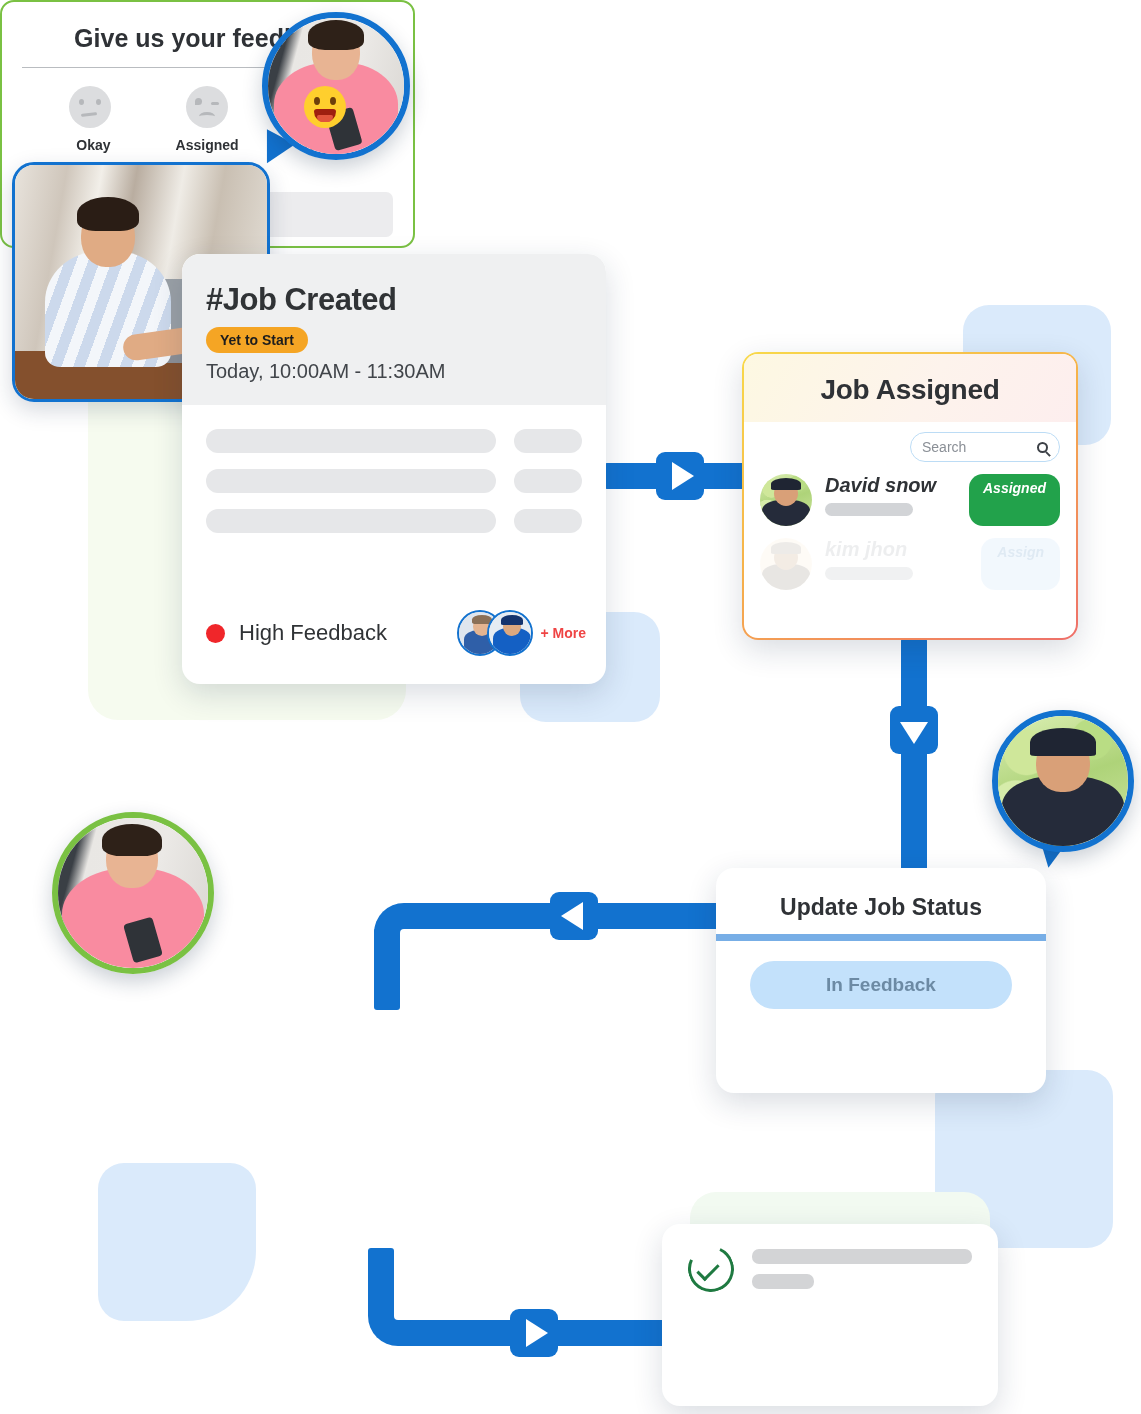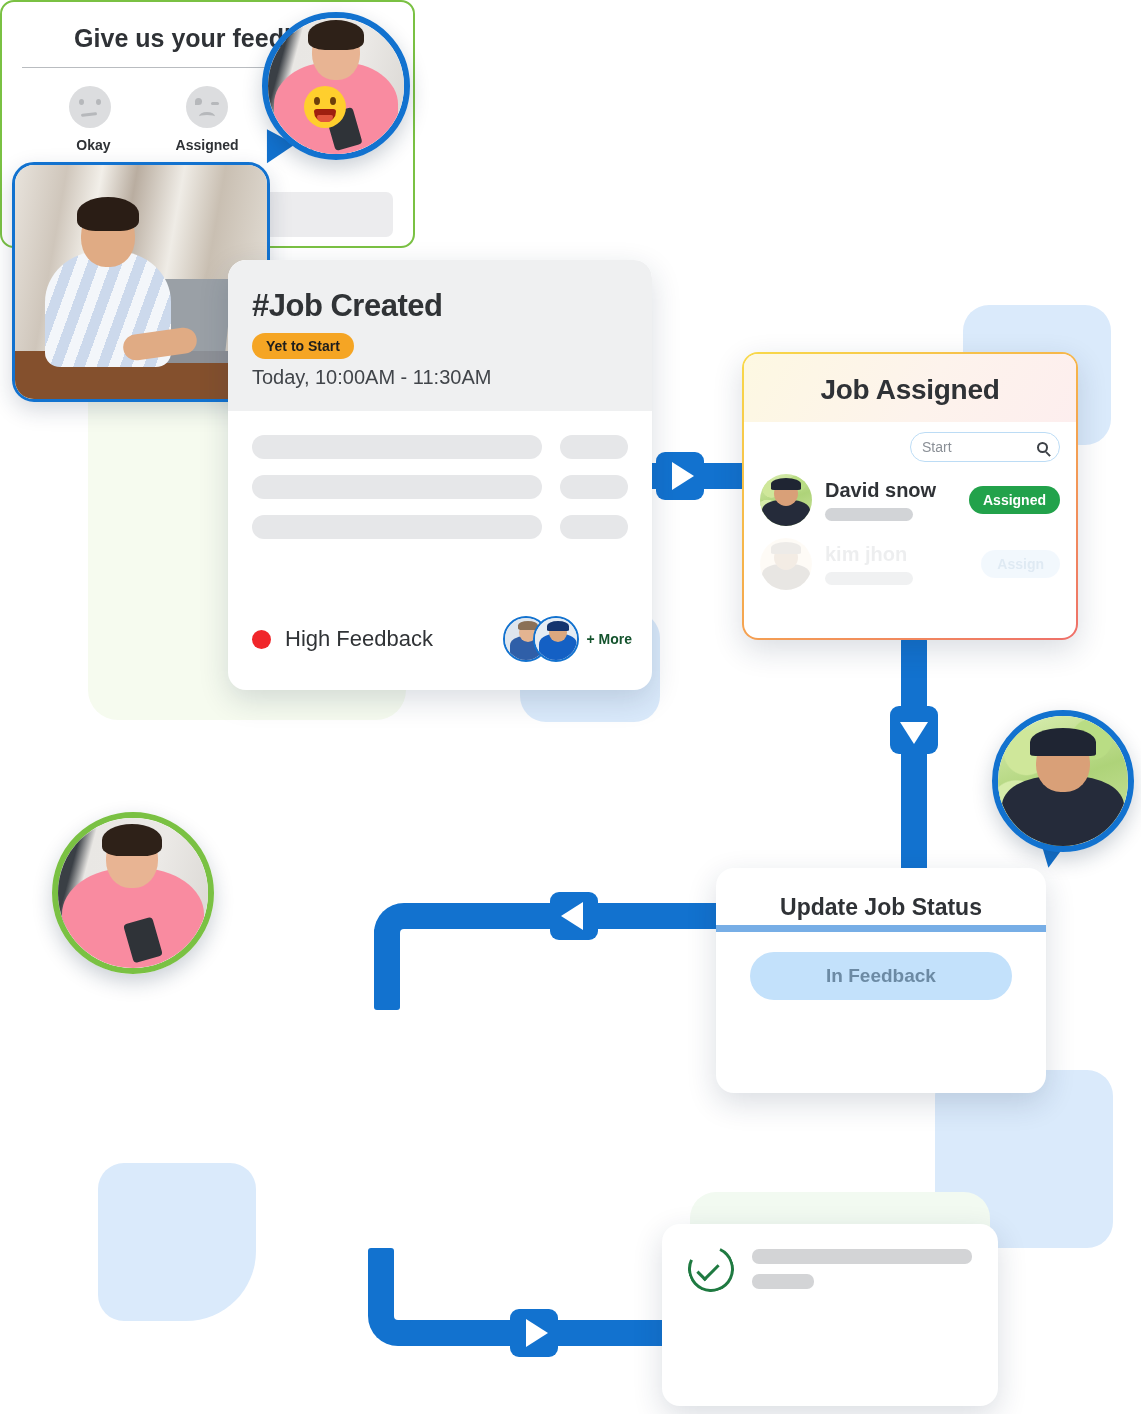--- a/index.html
+++ b/index.html
@@ -84,41 +84,41 @@
   .tri-l { border-top: 14px solid transparent; border-bottom: 14px solid transparent; border-right: 22px solid #ffffff; margin-right: 5px; }
   .tri-d { border-left: 14px solid transparent; border-right: 14px solid transparent; border-top: 22px solid #ffffff; margin-top: 5px; }
 
   
   .card {
     position: absolute; background: #fff; border-radius: 18px;
     box-shadow: 0 10px 30px rgba(25,45,75,.16);
   }
 
   
-  #card-job-created { left: 182px; top: 260px; width: 424px; height: 430px; overflow: hidden; margin-left: 46px; }
+  #card-job-created { left: 182px; top: 254px; width: 424px; height: 430px; overflow: hidden; }
   .jc-head { background: #eff0f1; border-radius: 18px 18px 0 0; padding: 28px 24px 22px; }
   .jc-title { font-size: 31px; font-weight: bold; color: #303336; letter-spacing: -.5px; }
   .badge-yts {
     display: inline-block; margin-top: 9px; background: #f5a524; color: #1d1d1d;
     font-size: 14px; font-weight: bold; padding: 5px 14px; border-radius: 13px;
   }
   .jc-sub { margin-top: 11px; font-size: 20px; font-weight: bold; color: #303336; }
   .jc-time { margin-top: 7px; font-size: 20px; color: #41454a; }
   .jc-body { padding: 24px 24px 0; }
   .skel-row { display: flex; gap: 18px; margin-bottom: 16px; }
   .skel { background: #e6e7e9; border-radius: 12px; height: 24px; }
   .skel-long { flex: 1; }
   .skel-short { width: 68px; }
   .jc-foot { position: absolute; left: 24px; right: 20px; bottom: 28px; display: flex; align-items: center; }
   .dot-red { width: 19px; height: 19px; border-radius: 50%; background: #f0262a; }
   .prio-text { margin-left: 14px; font-size: 22px; color: #303336; }
   .worker-stack { margin-left: auto; display: flex; align-items: center; }
   .worker { width: 46px; height: 46px; border-radius: 50%; border: 2px solid #1272cf; overflow: hidden; position: relative; background:#e9eef3; }
   .worker + .worker { margin-left: -16px; }
-  .more-link { margin-left: 7px; font-size: 14px; font-weight: bold; color: #14532d; white-space: nowrap; }
+  .more-link { margin-left: 7px; font-size: 14px; font-weight: bold; color: #ef4444; white-space: nowrap; }
 
   
   #card-job-assigned {
     left: 742px; top: 352px; width: 336px; height: 288px;
     border-radius: 16px; padding: 2px; overflow: hidden;
     background: linear-gradient(150deg,#f8d94a 0%, #f6b24a 45%, #ee6f6a 100%);
   }
   .ja-inner { height: 100%; background: #fff; border-radius: 14px; overflow: hidden; }
   .ja-head {
     background: linear-gradient(120deg,#fdf8e2 0%, #fdf3ec 55%, #fdeeee 100%);
@@ -126,33 +126,33 @@
   }
   .ja-title { font-size: 28px; font-weight: bold; color: #2f3236; letter-spacing: -.3px; }
   .ja-search-wrap { display: flex; justify-content: flex-end; padding: 10px 16px 0; }
   .search-box {
     width: 150px; height: 30px; border: 1px solid #bcdcf5; border-radius: 16px;
     display: flex; align-items: center; padding: 0 11px; background: #fff;
   }
   .search-text { flex: 1; font-size: 14px; color: #8a8f96; }
   .mag { width: 11px; height: 11px; border: 2px solid #3c4046; border-radius: 50%; position: relative; }
   .mag::after { content:""; position:absolute; right:-5px; bottom:-4px; width:6px; height:2px; background:#3c4046; transform: rotate(45deg); }
-  .assign-row { display: flex; align-items: center; padding: 12px 16px 0; }
+  .assign-row { display: flex; padding: 12px 16px 0; font-style: italic; }
   .assign-row.muted { opacity: .32; }
   .ja-avatar { width: 52px; height: 52px; border-radius: 50%; overflow: hidden; position: relative; flex: none; }
   .assign-info { flex: 1; margin-left: 13px; }
   .assign-name { font-size: 20px; font-weight: bold; color: #2f3236; }
   .assign-name.muted-name { color: #c9ccd0; }
   .assign-skel { margin-top: 6px; width: 88px; height: 13px; border-radius: 7px; background: #d2d4d7; }
   .pill-assigned { background: #22a24b; color: #fff; font-size: 14px; font-weight: bold; padding: 6px 14px; border-radius: 14px; }
   .pill-assign { background: #d9eafb; color: #9dbfdd; font-size: 14px; font-weight: bold; padding: 6px 16px; border-radius: 14px; }
 
   
   #card-update { left: 716px; top: 868px; width: 330px; height: 225px; overflow: hidden; }
-  .up-title { text-align: center; font-size: 23px; font-weight: bold; color: #2f3236; padding: 26px 0 4px; }
+  .up-title { text-align: center; font-size: 23px; font-weight: bold; color: #2f3236; padding: 26px 0 13px; }
   .up-divider { height: 7px; background: #77aee6; }
   .up-body { padding: 20px 34px 0; }
   .btn-progress {
     background: #c3e1fb; color: #6c8aa4; font-size: 19px; font-weight: bold;
     text-align: center; padding: 13px 0; border-radius: 24px;
   }
   .btn-update {
     margin-top: 12px; background: #0b6fe0; color: #fff; font-size: 19px; font-weight: bold;
     text-align: center; padding: 13px 0; border-radius: 24px;
   }
@@ -322,21 +322,21 @@
     </div>
   </div>
 
   <div class="card" id="card-job-assigned">
     <div class="ja-inner">
       <div class="ja-head">
         <div class="ja-title">Job Assigned</div>
       </div>
       <div class="ja-search-wrap">
         <div class="search-box">
-          <div class="search-text">Start</div>
+          <div class="search-text">Search</div>
           <div class="mag"></div>
         </div>
       </div>
 
       <div class="assign-row">
         <div class="ja-avatar">
           <div class="scene sc-outdoor"></div>
           <div style="position:absolute; left:2px; bottom:0; width:48px; height:26px; background:#252b3a; border-radius:40% 40% 8% 8%;"></div>
           <div style="position:absolute; left:14px; bottom:20px; width:24px; height:25px; background:#d9a078; border-radius:50%;"></div>
           <div style="position:absolute; left:11px; bottom:36px; width:30px; height:12px; background:#1f2533; border-radius:50% 50% 10% 10%;"></div>

